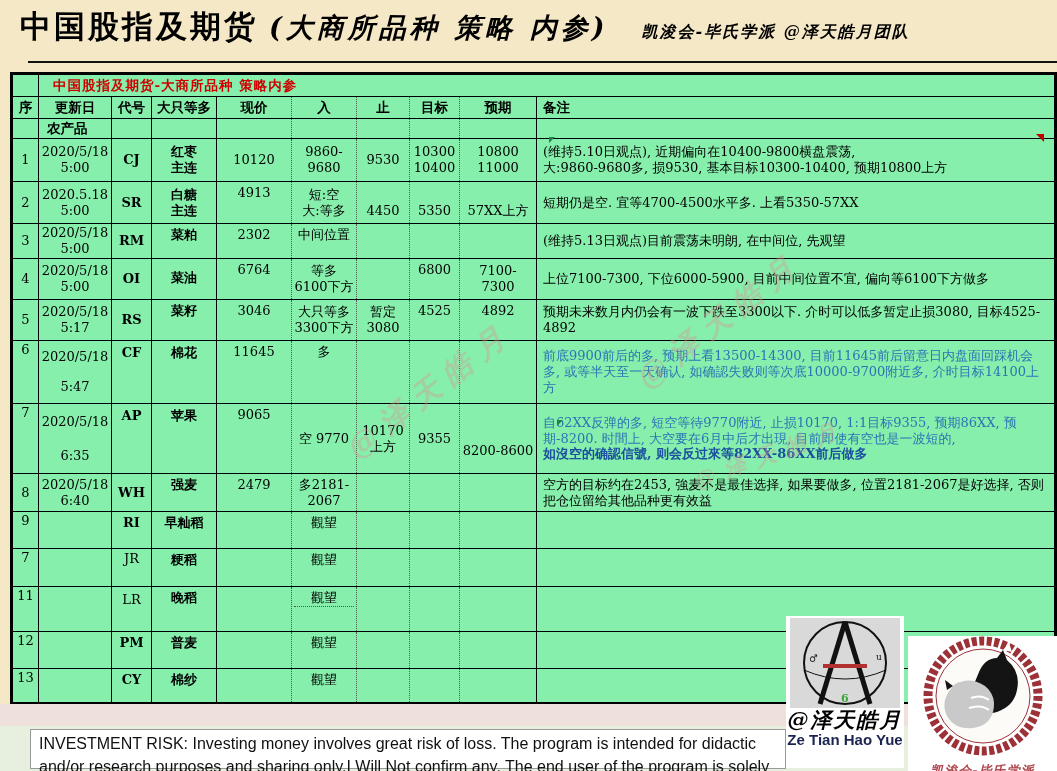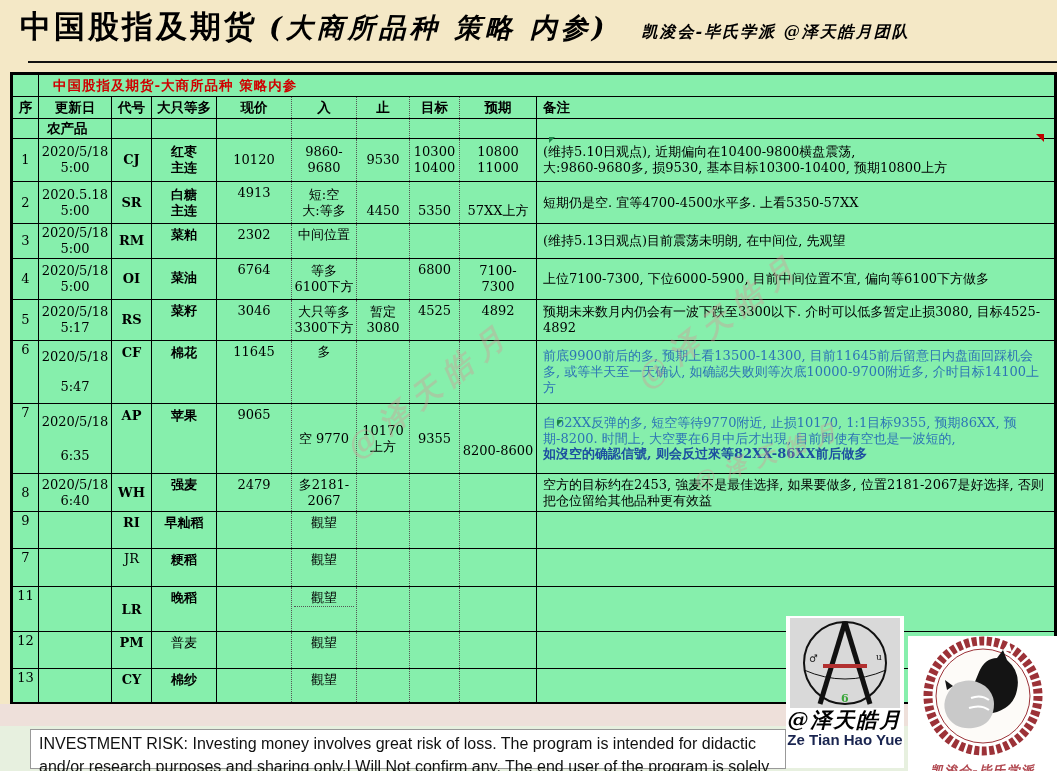--- a/index.html
+++ b/index.html
@@ -351,39 +351,39 @@
           </td>
       <td class="c-stop"></td>
       <td class="c-target"></td>
       <td class="c-expect"></td>
       <td class="c-note"></td>
     </tr>
 
     <tr class="r11">
       <td style="vertical-align:top">11</td>
       <td></td>
-      <td style="font-weight:bold;vertical-align:top;padding-top:15px">LR</td>
+      <td style="font-weight:normal;vertical-align:top;padding-top:5px">LR</td>
       <td style="font-weight:bold;vertical-align:top;padding-top:3px">
             <div class="cl">晚稻</div>
           </td>
       <td class="c-price"></td>
       <td class="c-entry vtop">
             <div class="cl" style="border-bottom:1px dotted #555">觀望</div>
           </td>
       <td class="c-stop"></td>
       <td class="c-target"></td>
       <td class="c-expect"></td>
       <td class="c-note"></td>
     </tr>
 
     <tr class="r12">
       <td style="vertical-align:top">12</td>
       <td></td>
       <td style="font-weight:bold;vertical-align:top;padding-top:3px">PM</td>
-      <td style="font-weight:normal;vertical-align:top;padding-top:3px">
+      <td style="font-weight:bold;vertical-align:top;padding-top:3px">
             <div class="cl">普麦</div>
           </td>
       <td class="c-price"></td>
       <td class="c-entry vtop">
             <div class="cl">觀望</div>
           </td>
       <td class="c-stop"></td>
       <td class="c-target"></td>
       <td class="c-expect"></td>
       <td class="c-note"></td>

